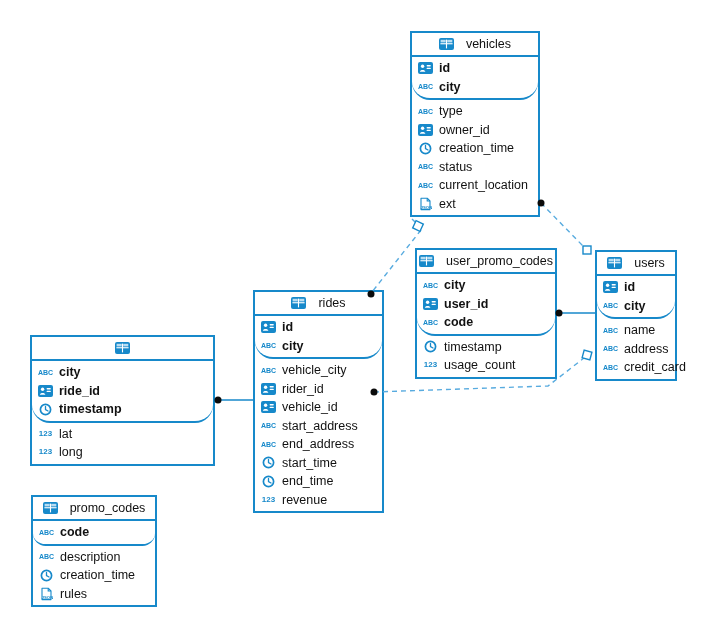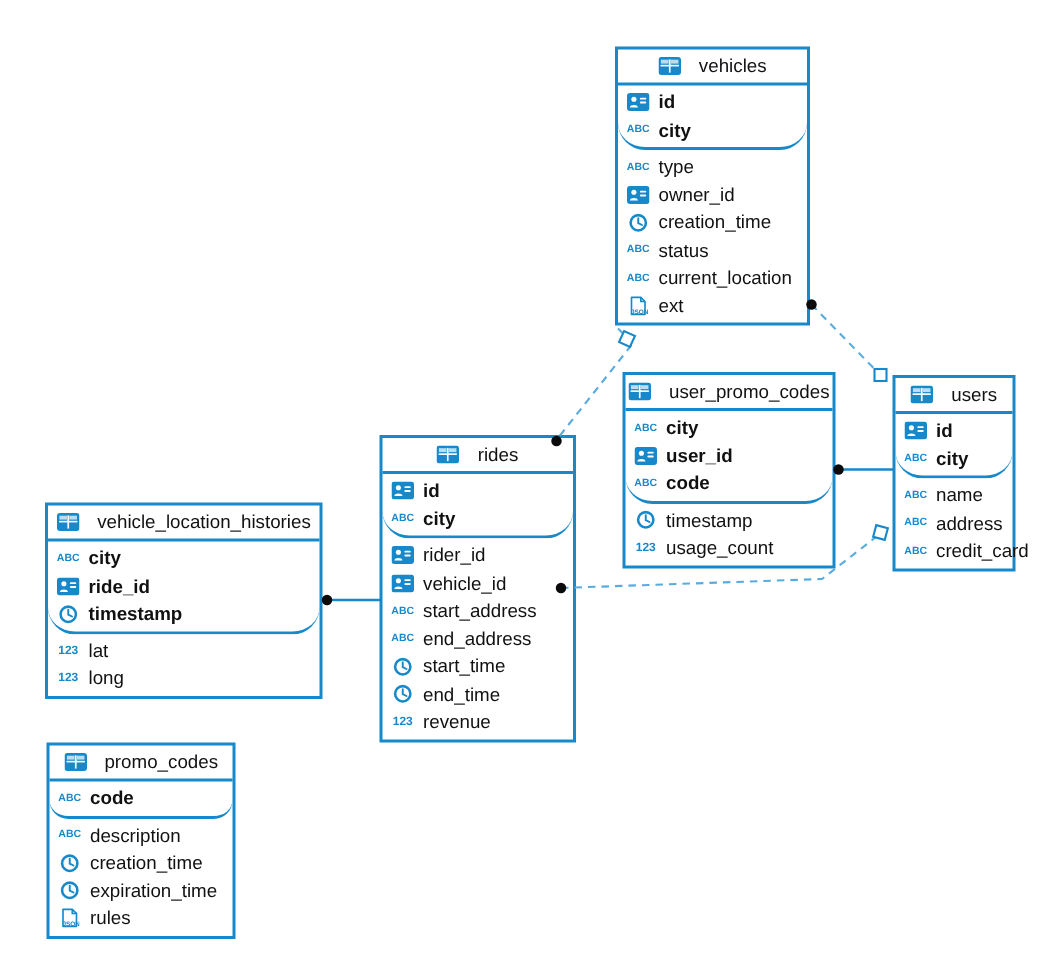--- a/index.html
+++ b/index.html
@@ -251,20 +251,26 @@
         <div class="row">
           <span class="ficon">
             <span class="abc">ABC</span>
           </span>
           <span class="fname">city</span>
         </div>
       </div>
       <div class="tsection">
         <div class="row">
           <span class="ficon">
+            <span class="abc">ABC</span>
+          </span>
+          <span class="fname">vehicle_city</span>
+        </div>
+        <div class="row">
+          <span class="ficon">
             <svg width="15" height="12" viewBox="0 0 15 12">
               <rect width="15" height="12" rx="2" fill="#1789ca"></rect>
               <circle cx="4.6" cy="4.2" r="1.7" fill="#fff"></circle>
               <path d="M1.9 9.7c0-2.2 5.4-2.2 5.4 0z" fill="#fff"></path>
               <rect x="8.6" y="3.1" width="4.2" height="1.3" rx="0.6" fill="#fff"></rect>
               <rect x="8.6" y="5.7" width="4.2" height="1.3" rx="0.6" fill="#fff"></rect>
             </svg>
           </span>
           <span class="fname">rider_id</span>
         </div>
@@ -322,21 +328,20 @@
       <div class="thead">
         <span class="ficon" style="flex:0 0 15px;width:15px">
           <svg width="15" height="12" viewBox="0 0 15 12">
             <rect width="15" height="12" rx="2" fill="#1789ca"></rect>
             <rect x="1.6" y="1.8" width="5.1" height="2.6" fill="#b9ddf2"></rect>
             <rect x="8.2" y="1.8" width="5.1" height="2.6" fill="#b9ddf2"></rect>
             <rect x="1.4" y="5.2" width="12.2" height="1.1" fill="#fff"></rect>
             <rect x="6.95" y="1.6" width="1.1" height="8.8" fill="#fff"></rect>
           </svg>
         </span>
-        <span>vehicle_location_histories</span>
       </div>
       <div class="tsection tpk">
         <div class="row">
           <span class="ficon">
             <span class="abc">ABC</span>
           </span>
           <span class="fname">city</span>
         </div>
         <div class="row">
           <span class="ficon">
@@ -404,29 +409,20 @@
           <span class="fname">description</span>
         </div>
         <div class="row">
           <span class="ficon">
             <svg width="13" height="13" viewBox="0 0 13 13">
               <circle cx="6.5" cy="6.5" r="5.1" fill="none" stroke="#1789ca" stroke-width="1.7"></circle>
               <path d="M6.5 3.5V6.7L9 8" fill="none" stroke="#1789ca" stroke-width="1.3" stroke-linecap="round"></path>
             </svg>
           </span>
           <span class="fname">creation_time</span>
-        </div>
-        <div class="row">
-          <span class="ficon">
-            <svg width="13" height="13" viewBox="0 0 13 13">
-              <circle cx="6.5" cy="6.5" r="5.1" fill="none" stroke="#1789ca" stroke-width="1.7"></circle>
-              <path d="M6.5 3.5V6.7L9 8" fill="none" stroke="#1789ca" stroke-width="1.3" stroke-linecap="round"></path>
-            </svg>
-          </span>
-          <span class="fname">expiration_time</span>
         </div>
         <div class="row">
           <span class="ficon">
             <svg width="13" height="14" viewBox="0 0 13 14">
               <path d="M2 1.2h6.2L11 4v8.6H2z" fill="none" stroke="#1789ca" stroke-width="1.1" stroke-linejoin="round"></path>
               <path d="M8.2 1.2V4H11" fill="none" stroke="#1789ca" stroke-width="1.1"></path>
               <text x="1.6" y="12.4" font-size="4.3" font-weight="bold" fill="#1789ca" font-family="Liberation Sans,sans-serif">JSON</text>
             </svg>
           </span>
           <span class="fname">rules</span>

